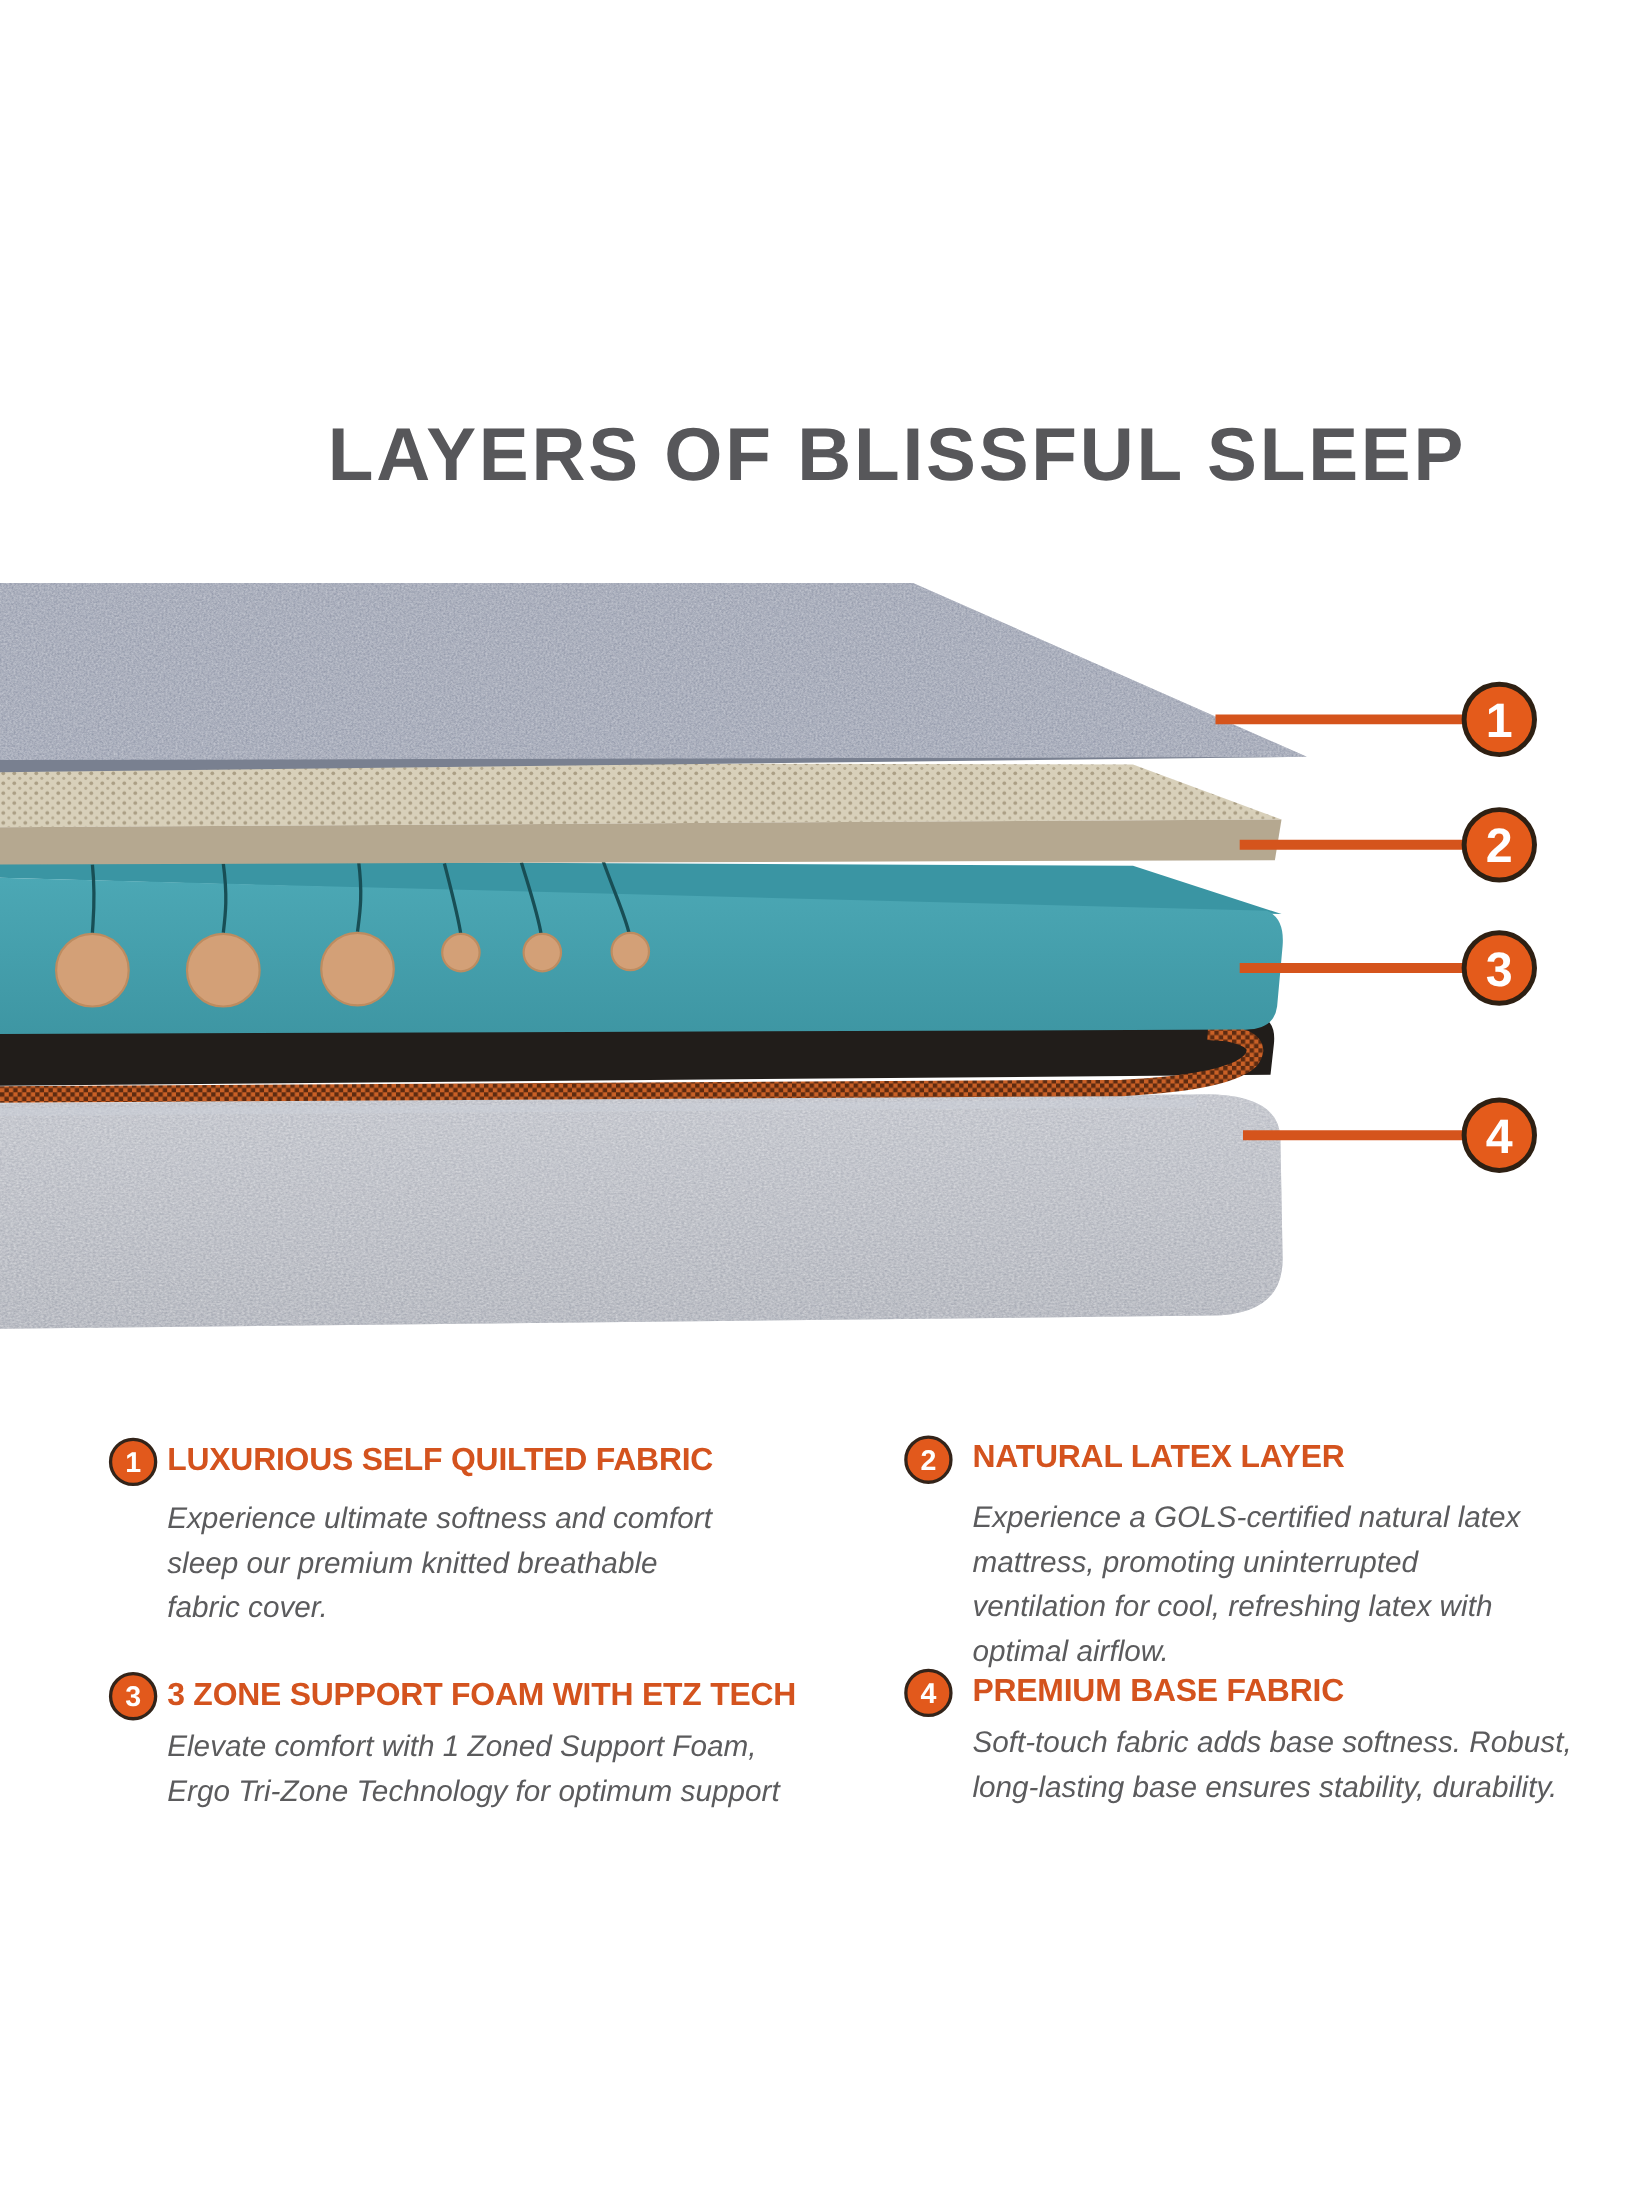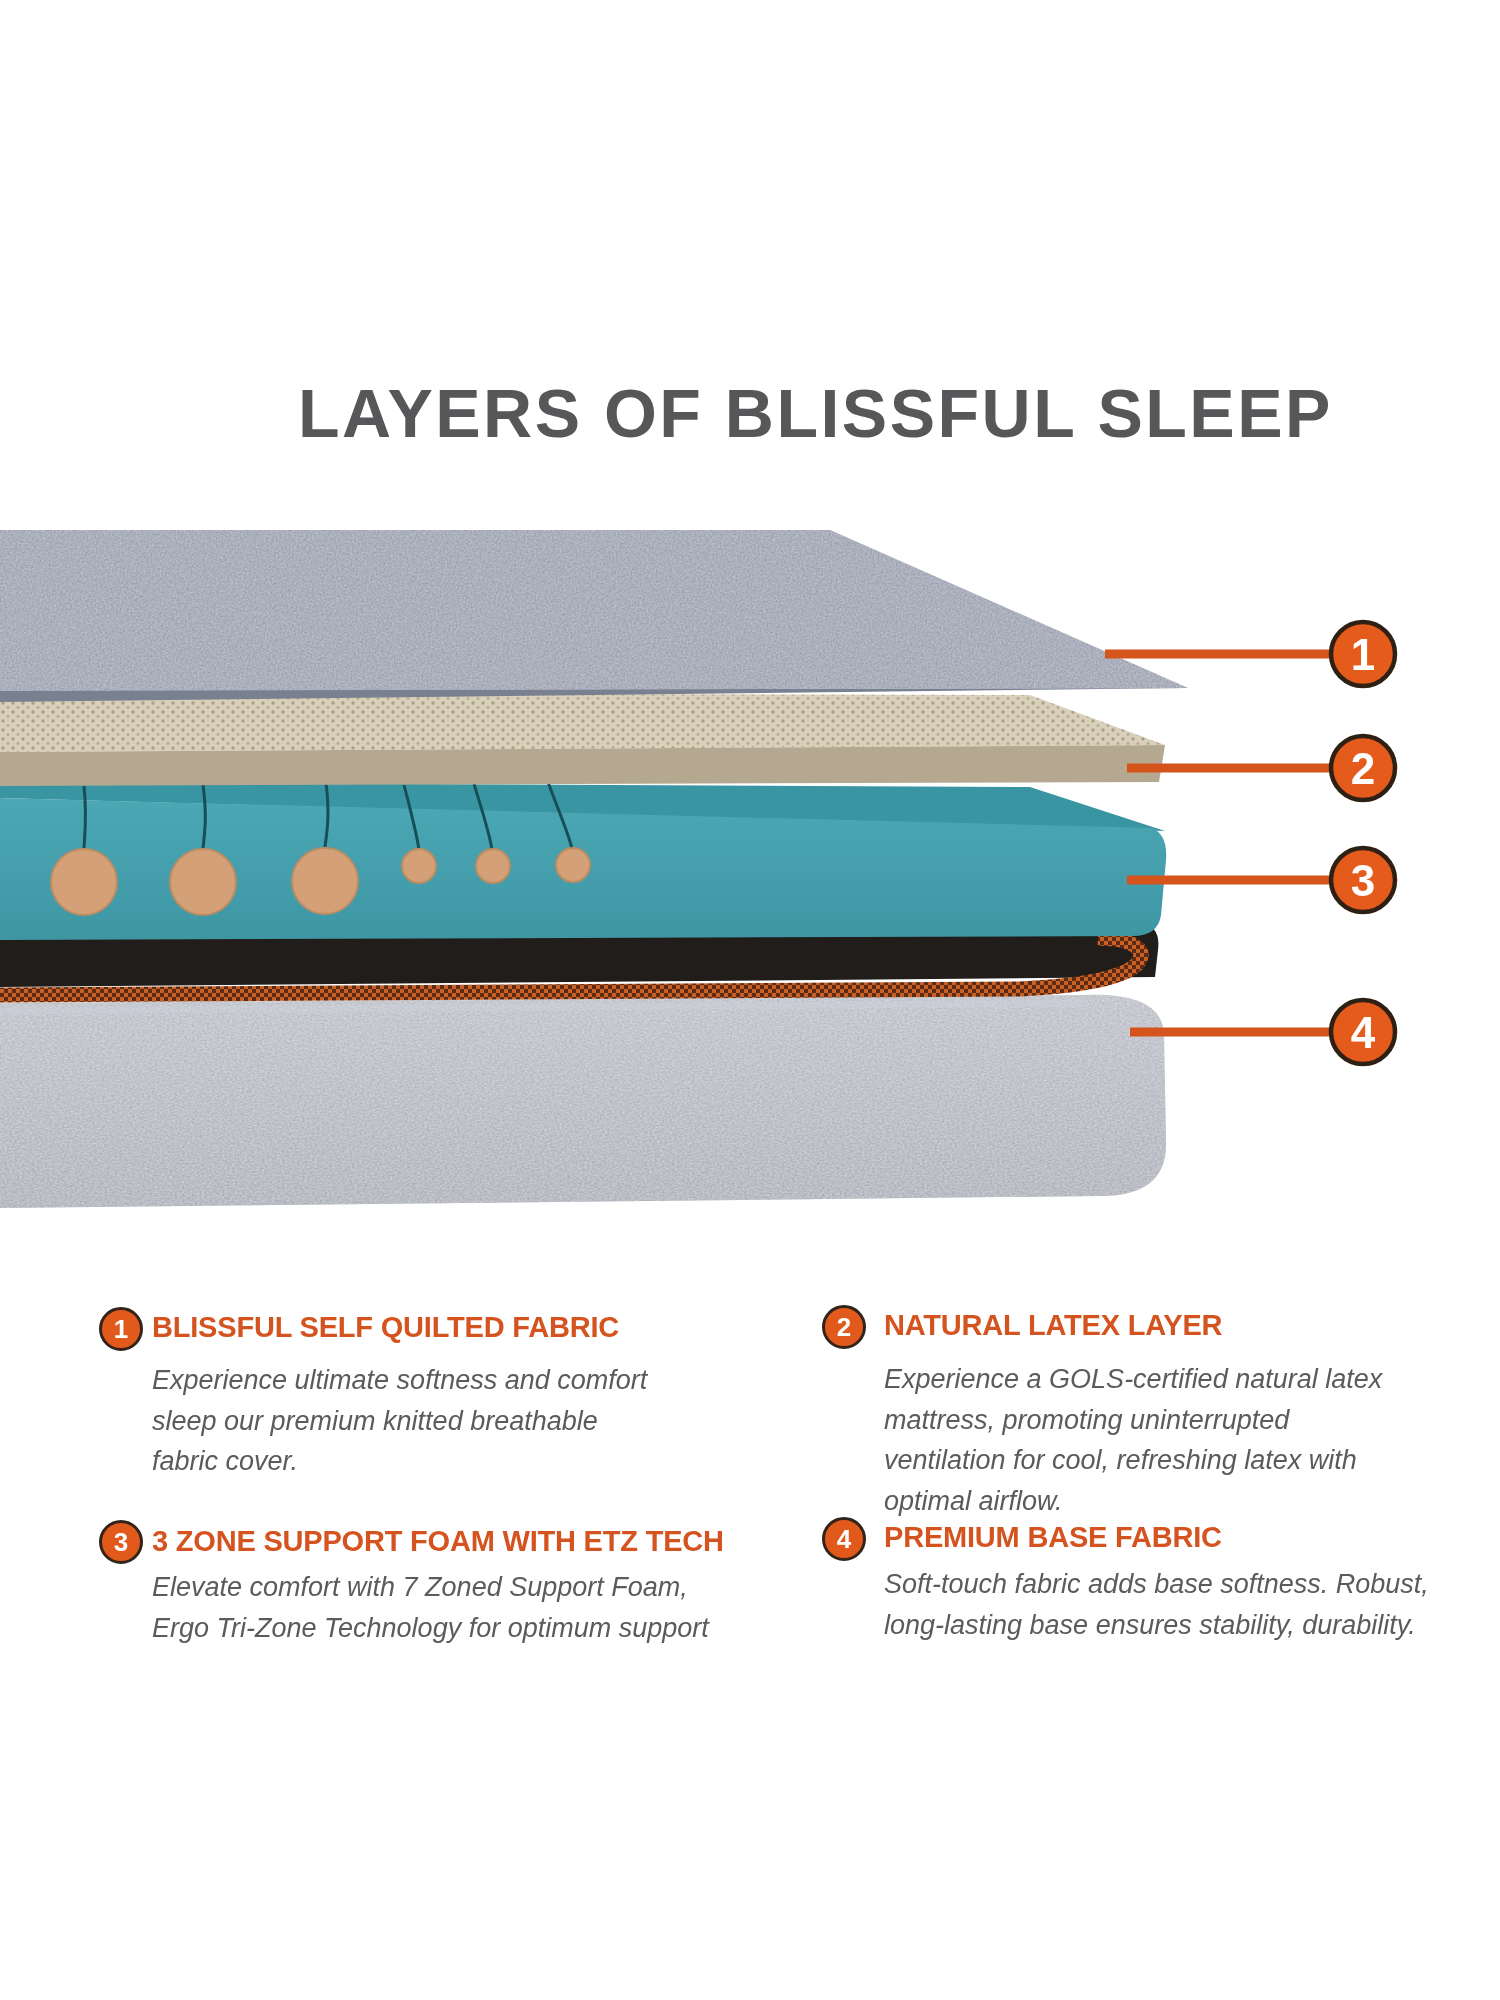--- a/index.html
+++ b/index.html
@@ -120,40 +120,40 @@
       <circle cx="1363" cy="743" r="32" fill="#e45b1b" stroke="#2e2013" stroke-width="4.5"></circle>
       <text x="1363" y="759">2</text>
       <circle cx="1363" cy="855" r="32" fill="#e45b1b" stroke="#2e2013" stroke-width="4.5"></circle>
       <text x="1363" y="871">3</text>
       <circle cx="1363" cy="1007" r="32" fill="#e45b1b" stroke="#2e2013" stroke-width="4.5"></circle>
       <text x="1363" y="1023">4</text>
     </g>
   </svg>
 
   <span class="num-badge" style="left:99px;top:1282px">1</span>
-  <h2 class="blk-heading" style="left:152px;top:1286px">BLISSFUL SELF QUILTED FABRIC</h2>
+  <h2 class="blk-heading" style="left:152px;top:1286px">LUXURIOUS SELF QUILTED FABRIC</h2>
   <div class="blk-body" style="left:152px;top:1335px">
     <div>Experience ultimate softness and comfort</div>
     <div>sleep our premium knitted breathable</div>
     <div>fabric cover.</div>
   </div>
 
   <span class="num-badge" style="left:822px;top:1280px">2</span>
   <h2 class="blk-heading" style="left:884px;top:1284px">NATURAL LATEX LAYER</h2>
   <div class="blk-body" style="left:884px;top:1334px">
     <div>Experience a GOLS-certified natural latex</div>
     <div>mattress, promoting uninterrupted</div>
     <div>ventilation for cool, refreshing latex with</div>
     <div>optimal airflow.</div>
   </div>
 
   <span class="num-badge" style="left:99px;top:1495px">3</span>
   <h2 class="blk-heading" style="left:152px;top:1500px">3 ZONE SUPPORT FOAM WITH ETZ TECH</h2>
   <div class="blk-body" style="left:152px;top:1542px">
-    <div>Elevate comfort with 7 Zoned Support Foam,</div>
+    <div>Elevate comfort with 1 Zoned Support Foam,</div>
     <div>Ergo Tri-Zone Technology for optimum support</div>
   </div>
 
   <span class="num-badge" style="left:822px;top:1492px">4</span>
   <h2 class="blk-heading" style="left:884px;top:1496px">PREMIUM BASE FABRIC</h2>
   <div class="blk-body" style="left:884px;top:1539px">
     <div>Soft-touch fabric adds base softness. Robust,</div>
     <div>long-lasting base ensures stability, durability.</div>
   </div>
 

